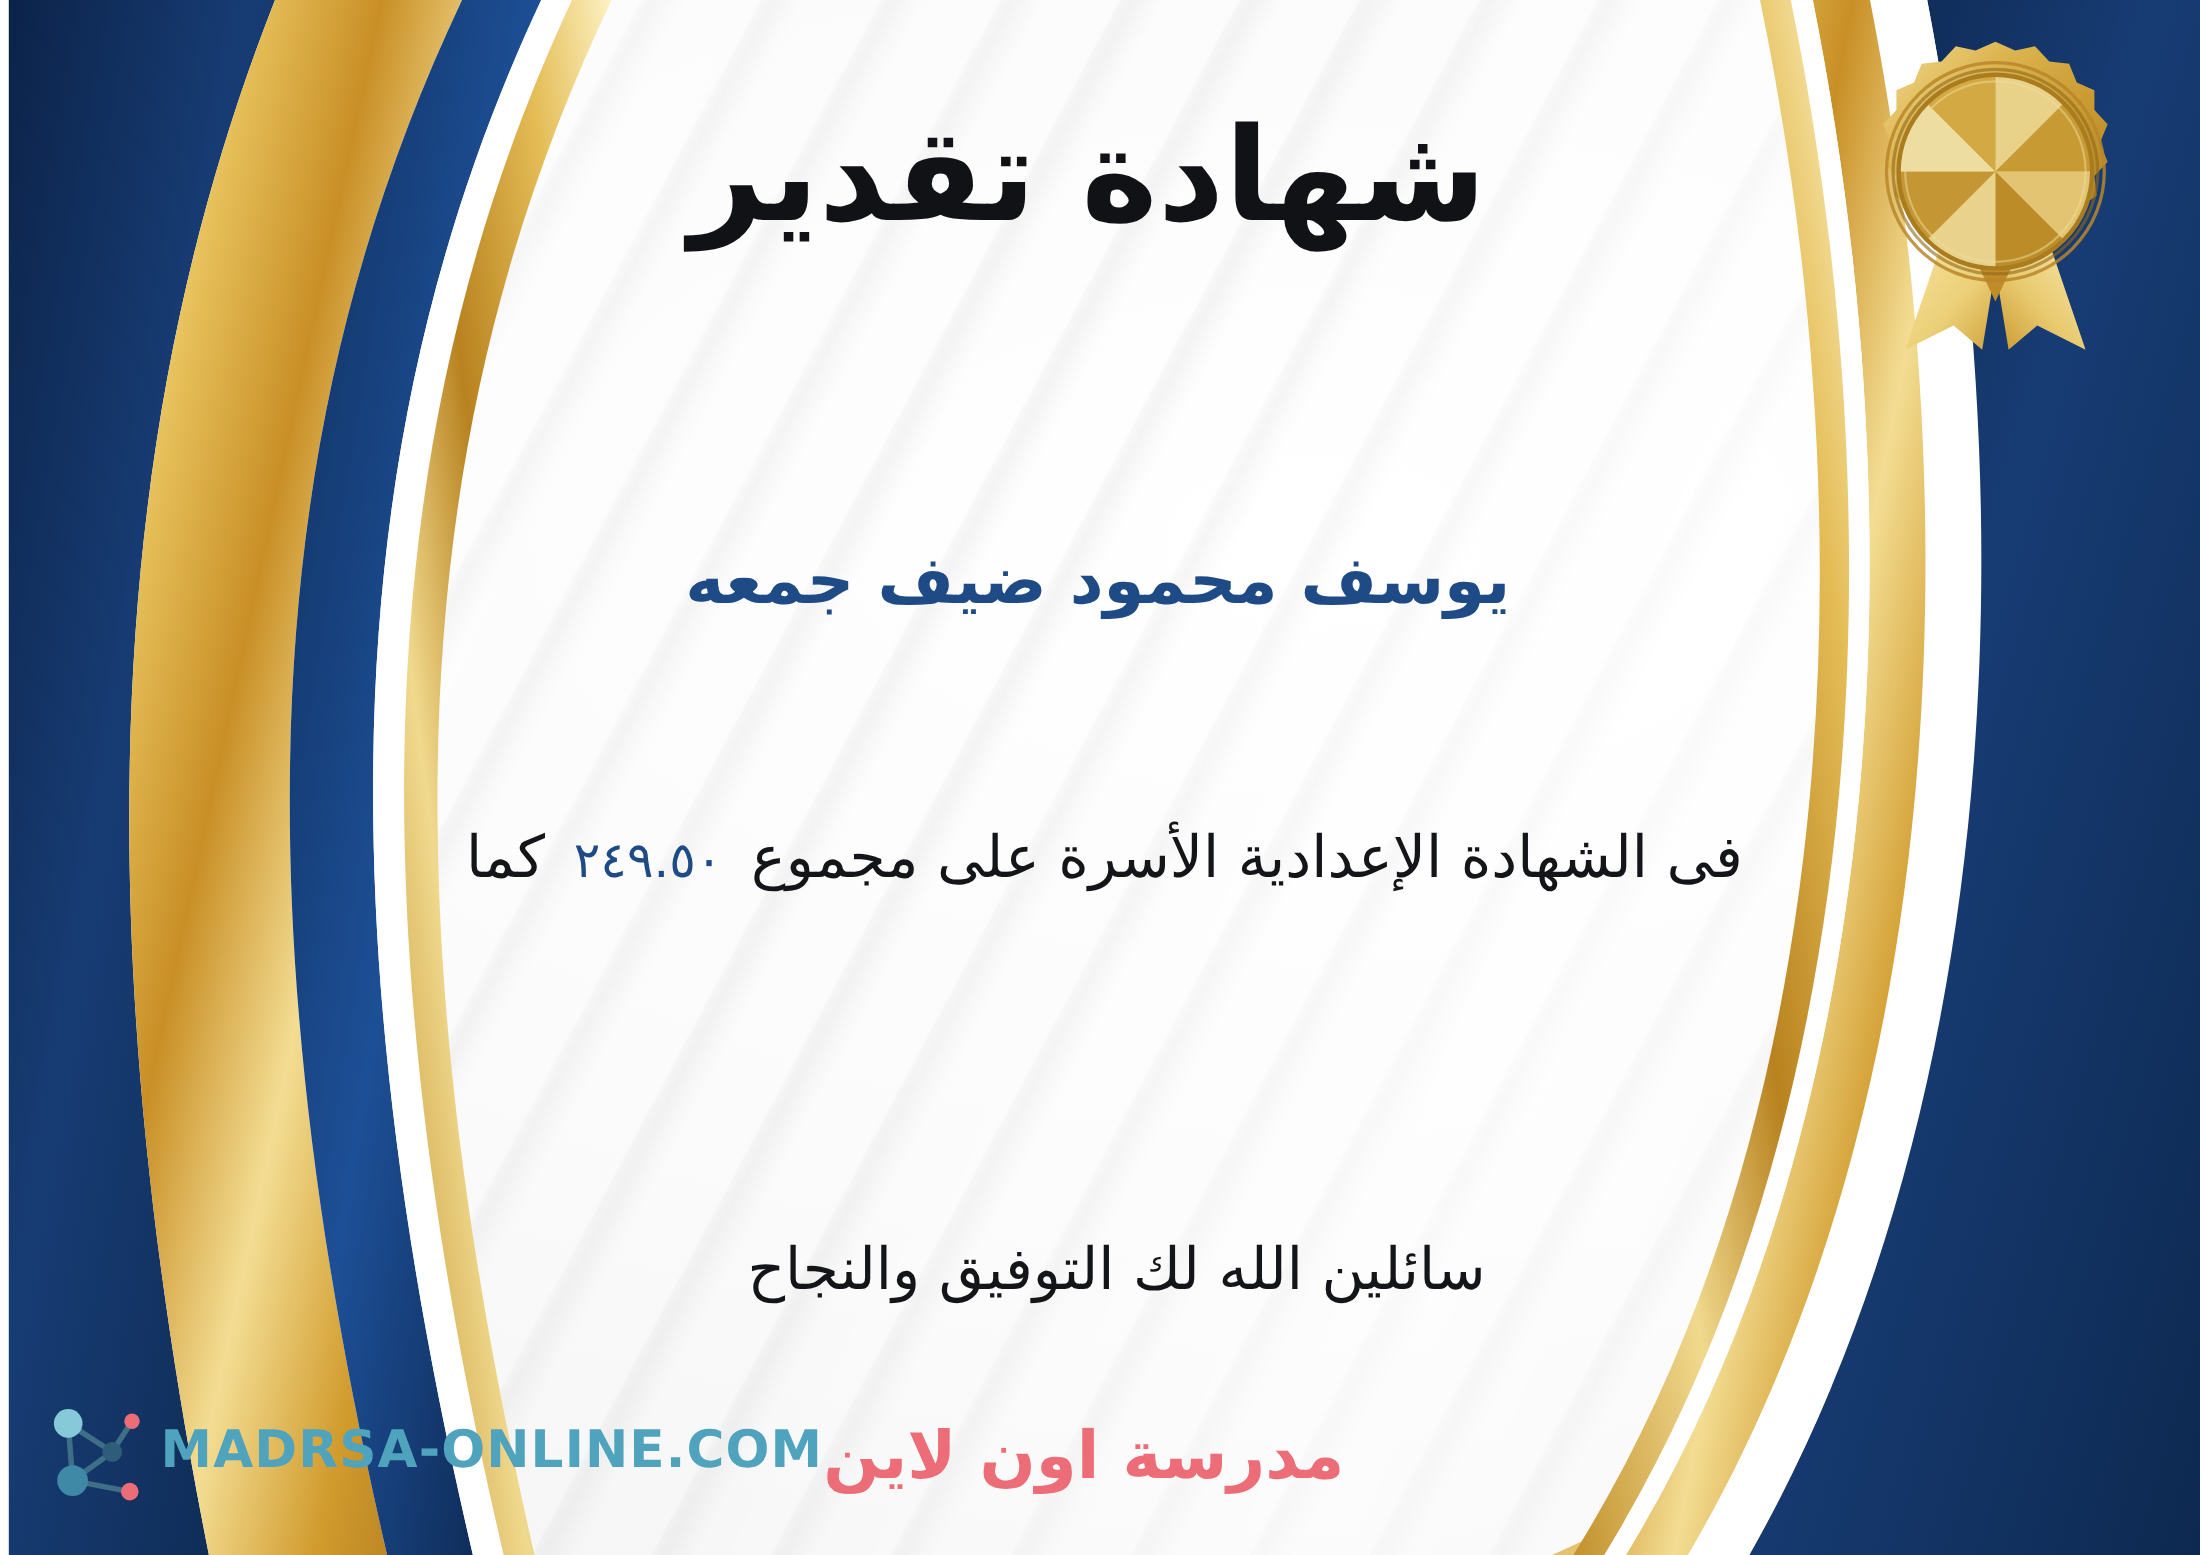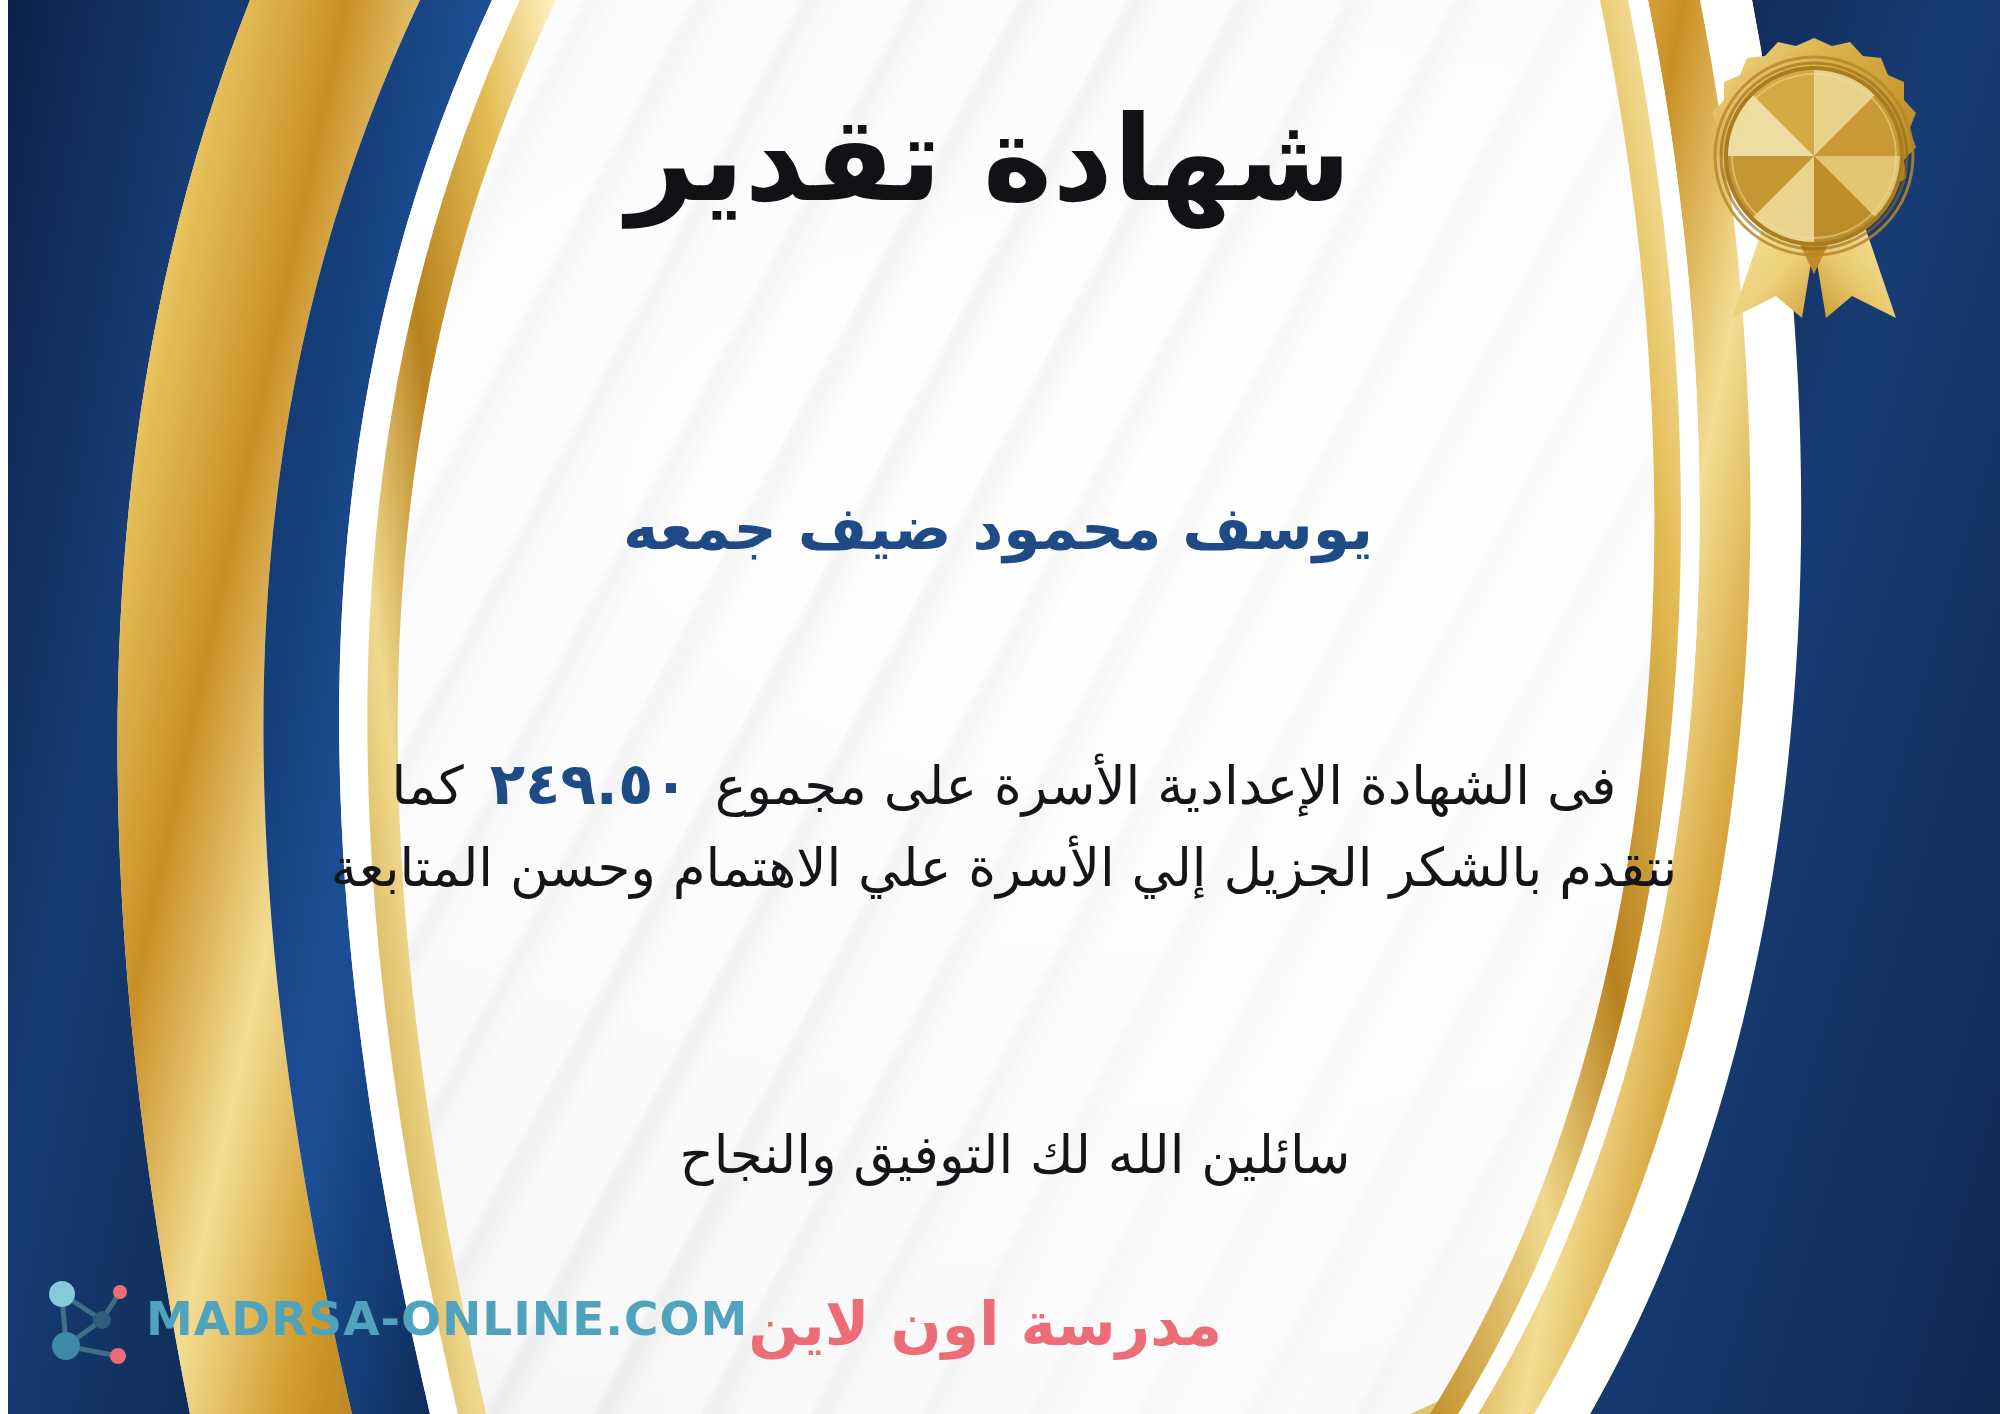--- a/index.html
+++ b/index.html
@@ -86,22 +86,22 @@
     font-size:53px;
     line-height:1.52;
     font-weight:400;
   }
   .body-line{
     display:block;
     white-space:nowrap;
   }
   .score{
     color:#1e4b86;
-    font-weight:700;
-    font-size:58px;
+    font-weight:400;
+    font-size:45px;
     padding:0 26px;
     letter-spacing:1px;
   }
 
   .closing{
     position:absolute;
     top:1118px;left:0;right:0;
     font-size:53px;
     color:#141519;
     line-height:1.4;
@@ -286,21 +286,20 @@
   <div class="content">
 
     <div class="title">شهادة تقدير</div>
 
     <div class="recipient">يوسف محمود ضيف جمعه</div>
 
     <div class="body-block">
       <span class="body-line">
         <span>فى الشهادة الإعدادية الأسرة على مجموع</span><span class="score">٢٤٩.٥٠</span><span>كما</span>
       </span>
-      <span class="body-line">نتقدم  بالشكر الجزيل إلي الأسرة علي الاهتمام وحسن المتابعة</span>
     </div>
 
     <div class="closing">سائلين الله لك التوفيق  والنجاح</div>
   </div>
 
   <div class="brand">
     <div class="brand-text">
       <span class="brand-ar">مدرسة اون لاين</span>
       <span class="brand-url">MADRSA-ONLINE.COM</span>
     </div>

